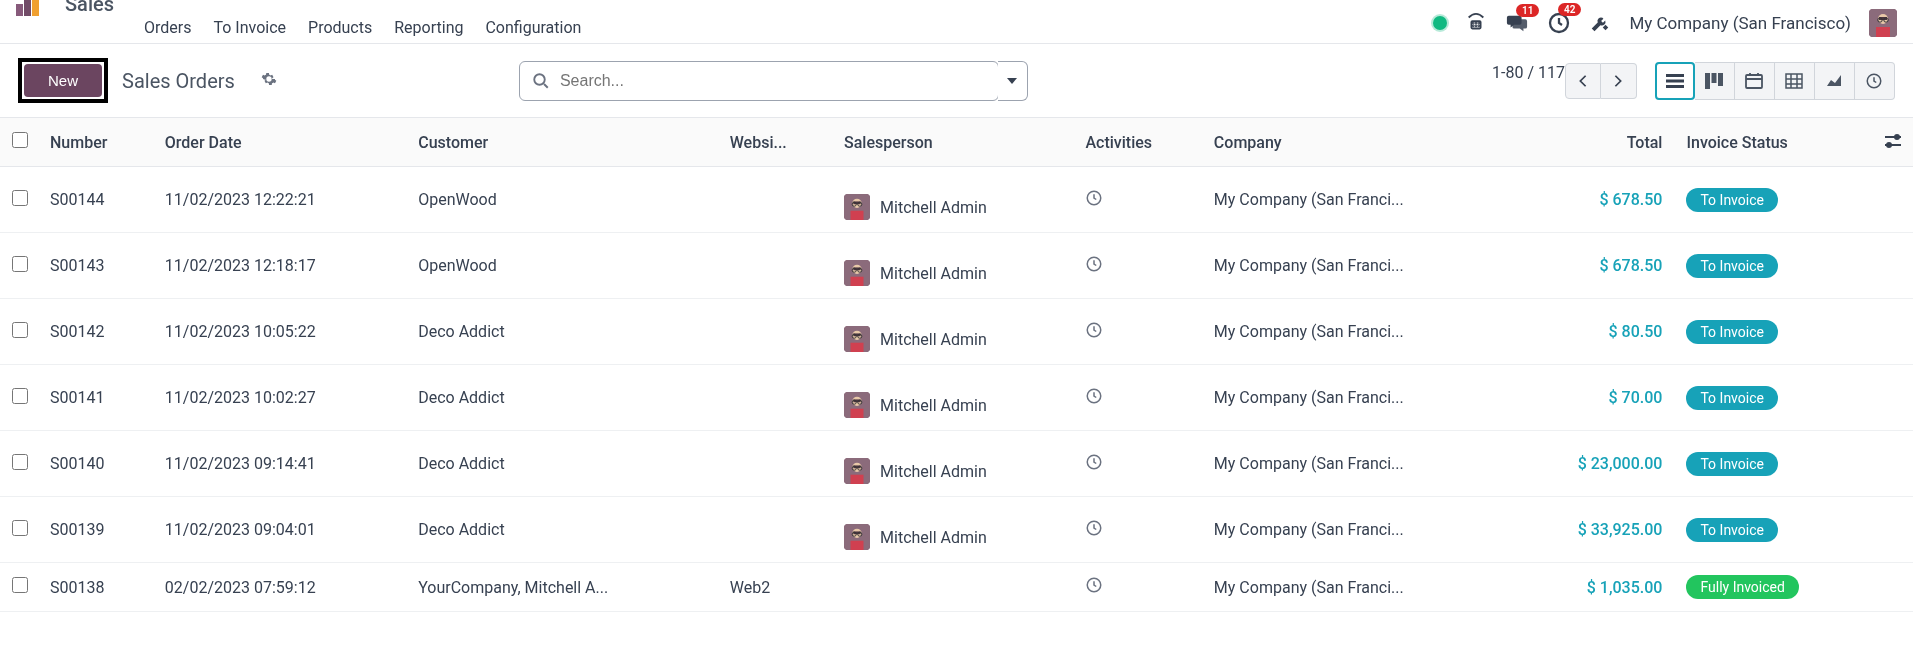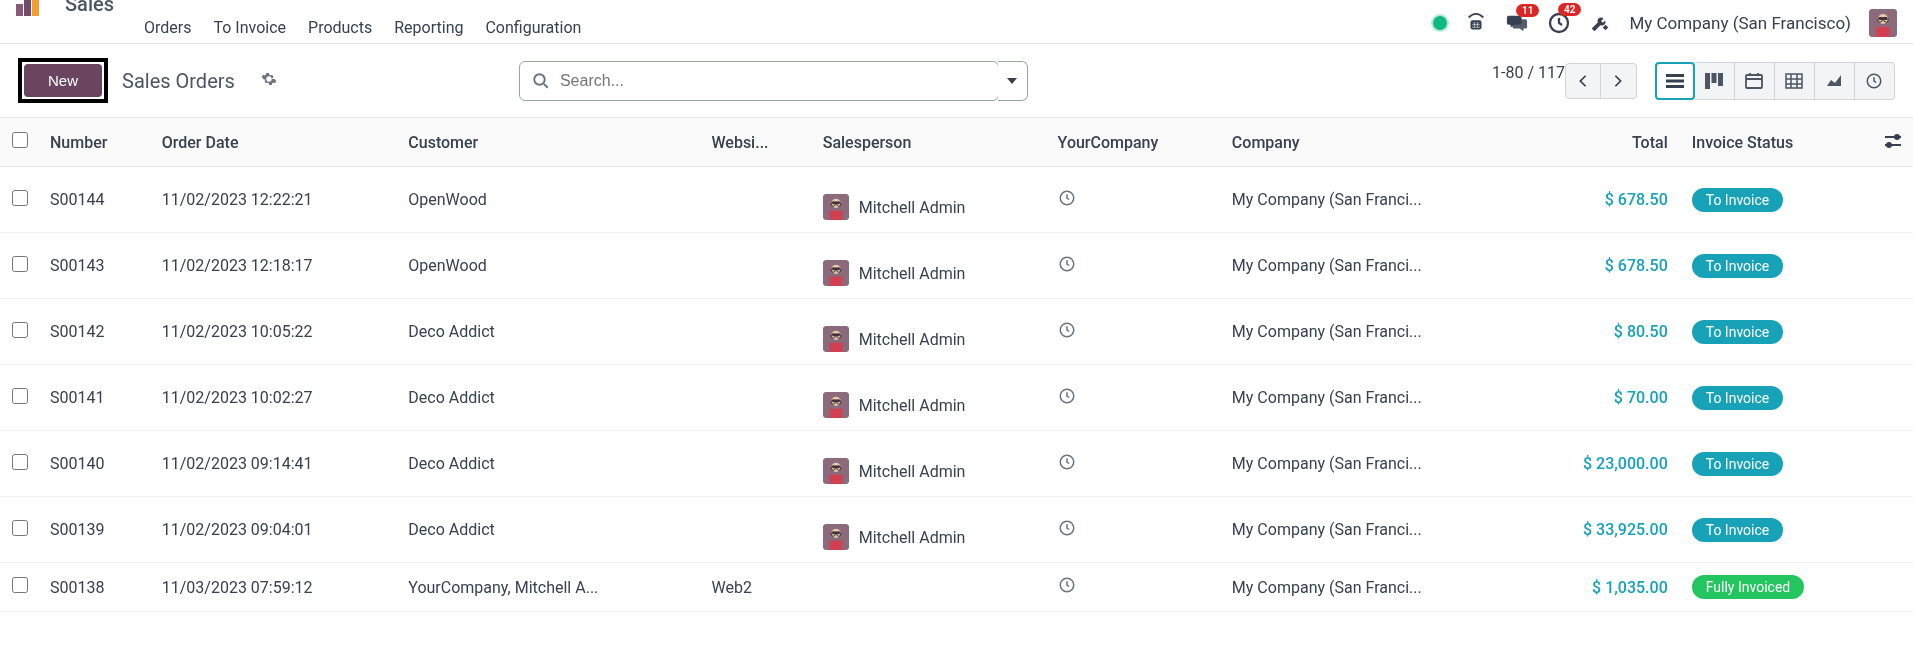--- a/index.html
+++ b/index.html
@@ -215,21 +215,21 @@
 <div class="table-wrap">
   <table>
     <thead>
       <tr>
         <th class="chk"><input type="checkbox" style=""></th>
         <th>Number</th>
         <th>Order Date</th>
         <th>Customer</th>
         <th>Websi...</th>
         <th>Salesperson</th>
-        <th>YourCompany</th>
+        <th>Activities</th>
         <th>Company</th>
         <th class="num">Total</th>
         <th>Invoice Status</th>
         <th class="settings-th">
           <svg width="18" height="14" viewBox="0 0 18 14" fill="none" stroke="#374151" stroke-width="2">
               <path d="M1 3h16M1 11h16"></path>
               <circle cx="13" cy="3" r="2" fill="#374151"></circle>
               <circle cx="5" cy="11" r="2" fill="#374151"></circle>
             </svg>
         </th>
@@ -400,21 +400,21 @@
                 <path d="M12 7v5l3 2"></path>
               </svg></span></td>
           <td>My Company (San Franci...</td>
           <td class="total">$ 33,925.00</td>
           <td><span class="status-pill status-to-invoice">To Invoice</span></td>
           <td></td>
         </tr>
         <tr>
           <td class="chk"><input type="checkbox" style=""></td>
           <td>S00138</td>
-          <td>11/03/2023 07:59:12</td>
+          <td>02/02/2023 07:59:12</td>
           <td>YourCompany, Mitchell A...</td>
           <td>Web2</td>
           <td>
             <div class="sp-cell">
               <span></span>
             </div>
           </td>
           <td><span class="act-icon"><svg width="18" height="18" viewBox="0 0 24 24" fill="none" stroke="#6b7280" stroke-width="2">
                 <circle cx="12" cy="12" r="9"></circle>
                 <path d="M12 7v5l3 2"></path>

